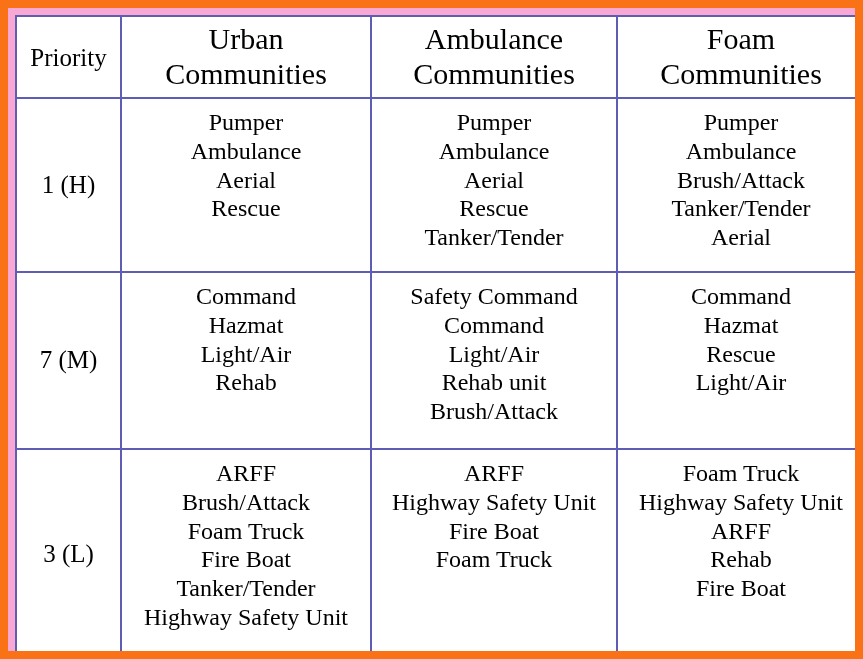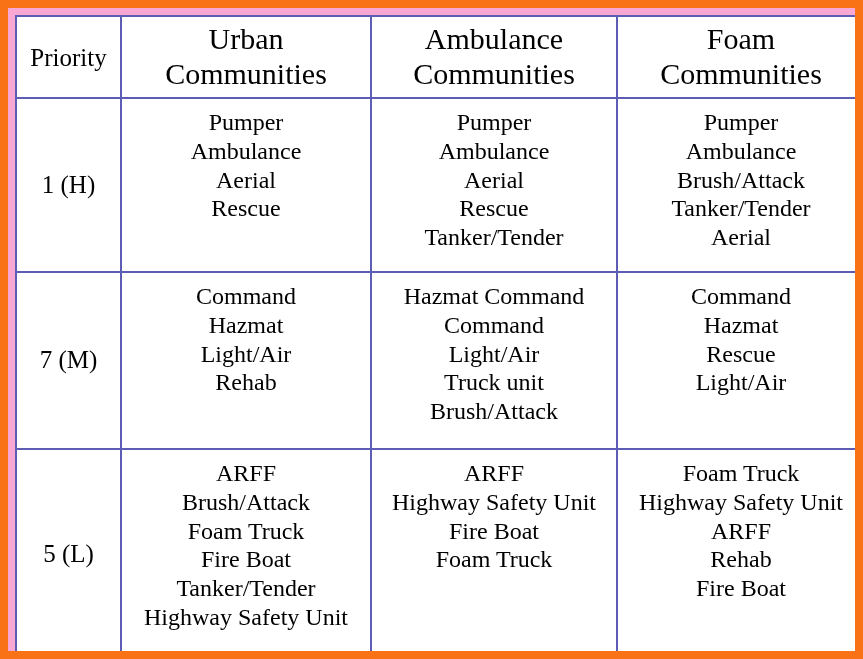--- a/index.html
+++ b/index.html
@@ -201,39 +201,39 @@
           <td class="apparatus-cell">
             <span class="apparatus-list">
               <span class="apparatus-item">Command</span>
               <span class="apparatus-item">Hazmat</span>
               <span class="apparatus-item">Light/Air</span>
               <span class="apparatus-item">Rehab</span>
             </span>
           </td>
           <td class="apparatus-cell">
             <span class="apparatus-list">
-              <span class="apparatus-item">Hazmat Command</span>
+              <span class="apparatus-item">Safety Command</span>
               <span class="apparatus-item">Command</span>
               <span class="apparatus-item">Light/Air</span>
-              <span class="apparatus-item">Truck unit</span>
+              <span class="apparatus-item">Rehab unit</span>
               <span class="apparatus-item">Brush/Attack</span>
             </span>
           </td>
           <td class="apparatus-cell">
             <span class="apparatus-list">
               <span class="apparatus-item">Command</span>
               <span class="apparatus-item">Hazmat</span>
               <span class="apparatus-item">Rescue</span>
               <span class="apparatus-item">Light/Air</span>
             </span>
           </td>
         </tr>
         <tr class="body-row-3">
           <td class="priority-cell">
-            <span class="priority-label">5 (L)</span>
+            <span class="priority-label">3 (L)</span>
           </td>
           <td class="apparatus-cell">
             <span class="apparatus-list">
               <span class="apparatus-item">ARFF</span>
               <span class="apparatus-item">Brush/Attack</span>
               <span class="apparatus-item">Foam Truck</span>
               <span class="apparatus-item">Fire Boat</span>
               <span class="apparatus-item">Tanker/Tender</span>
               <span class="apparatus-item">Highway Safety Unit</span>
             </span>

